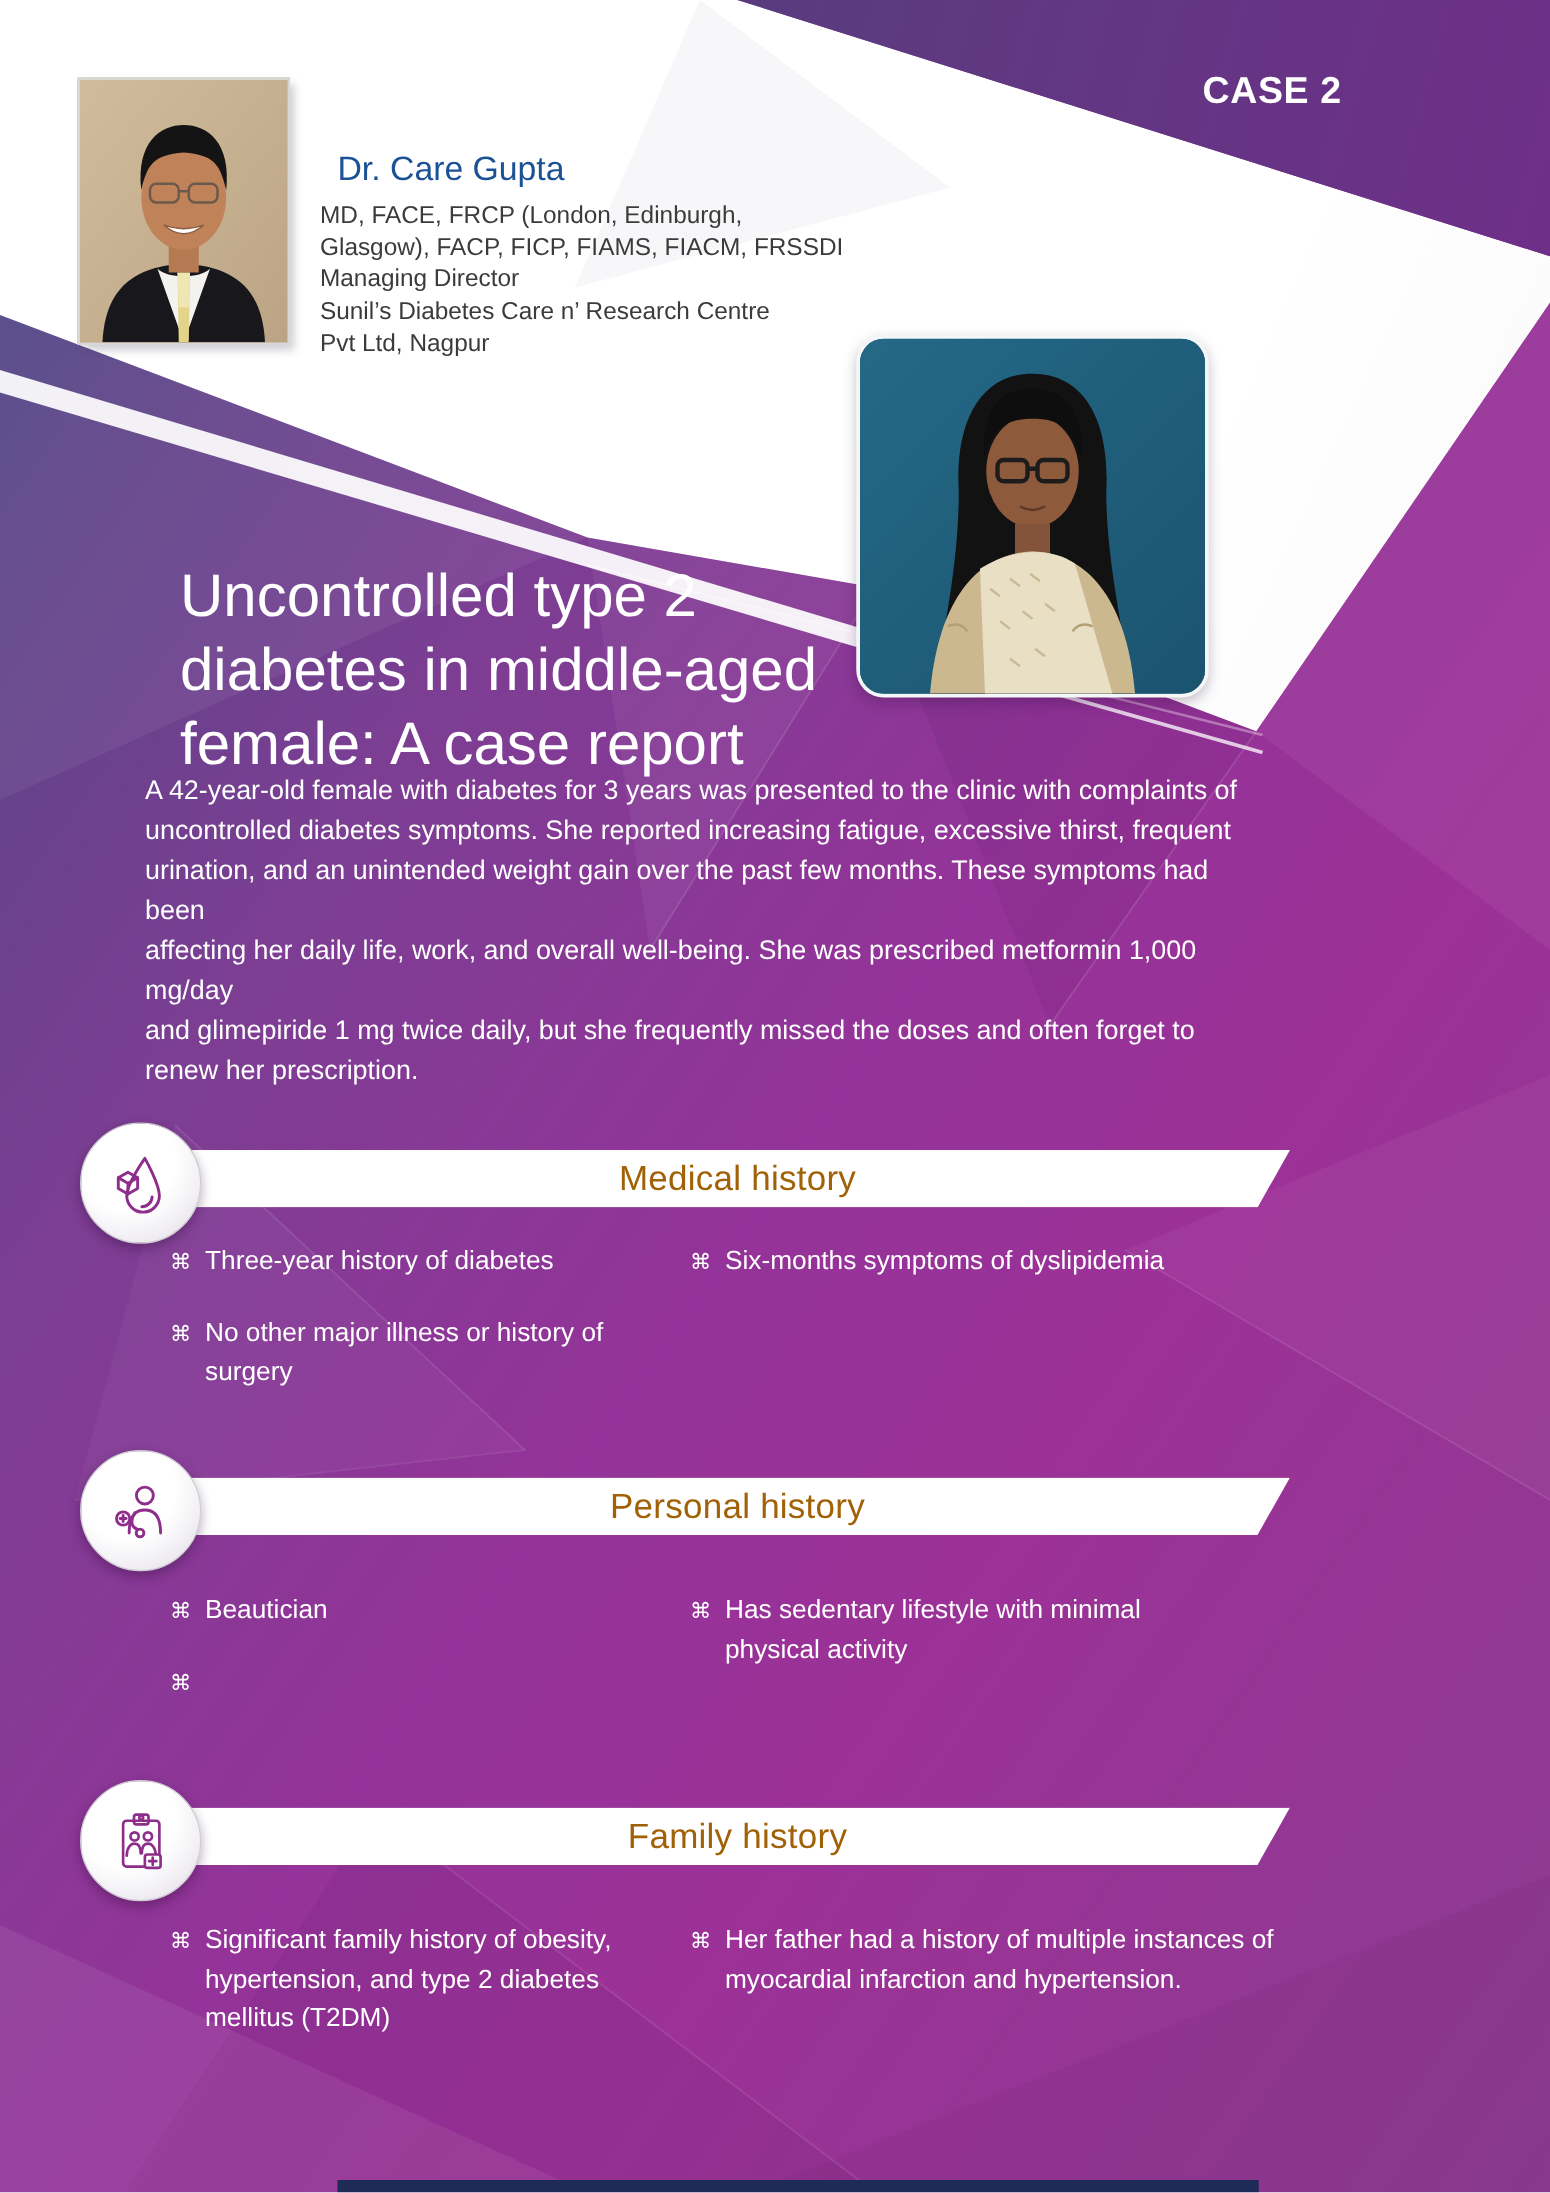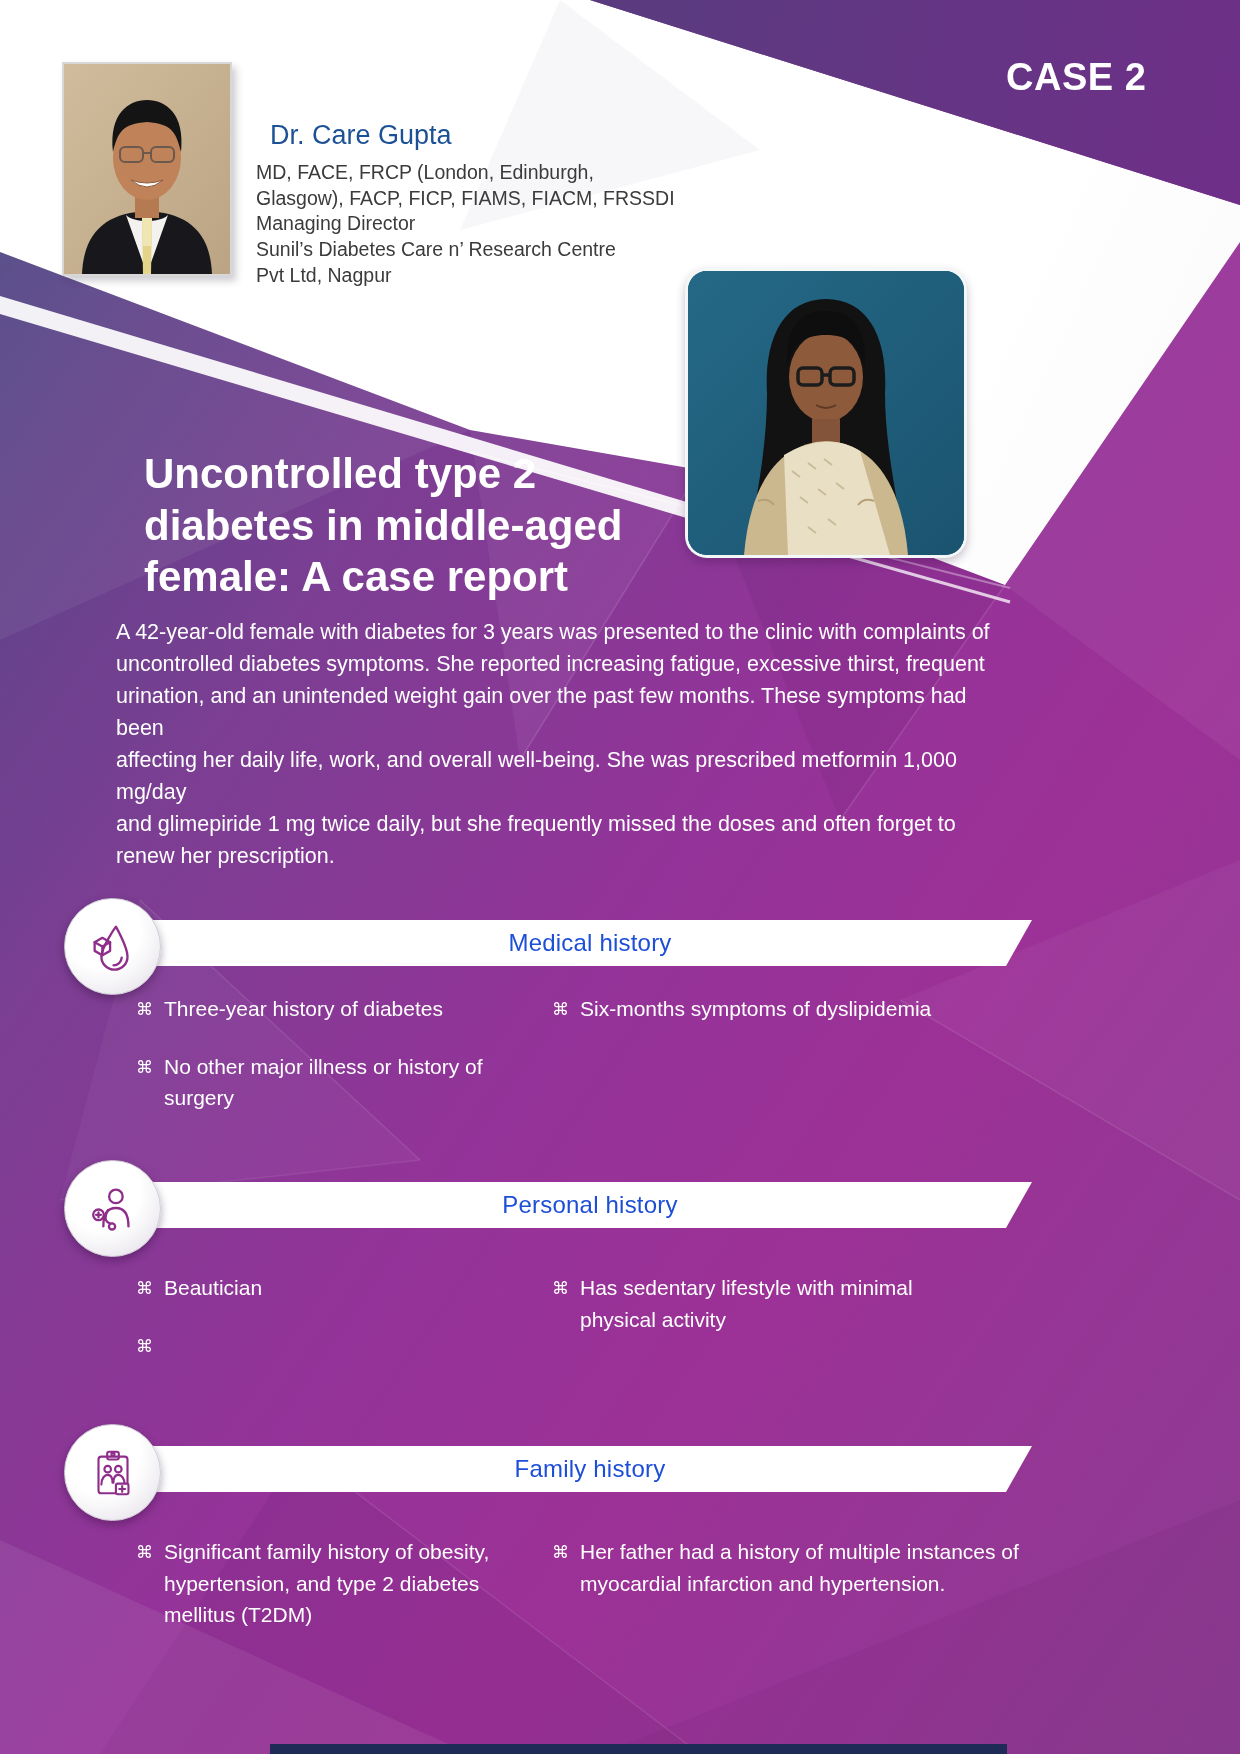--- a/index.html
+++ b/index.html
@@ -14,54 +14,54 @@
     background:linear-gradient(115deg,#ffffff 55%,#f3f0f5 100%);
     clip-path:polygon(0 0,590px 0,1240px 205px,1240px 242px,1005px 585px,700px 470px,470px 430px,0 252px);
   }
   .corner-tri{
     position:absolute;left:0;top:0;width:1240px;height:1754px;
     background:linear-gradient(105deg,#4a4076 0%,#5c3a80 40%,#6e2f88 75%,#7a2f8a 100%);
     clip-path:polygon(590px 0,1240px 0,1240px 205px);
   }
   .case-badge{
     position:absolute;left:962px;top:56px;color:#ffffff;
-    font-size:38px;font-weight:700;letter-spacing:.5px;margin-left:44px;
+    font-size:30px;font-weight:700;letter-spacing:.5px;
   }
   .doctor-photo{
     position:absolute;left:62px;top:62px;width:166px;height:210px;
     border:2px solid #d9d7d5;box-shadow:4px 5px 7px rgba(60,60,80,.25);
     background:#c7b08f;overflow:hidden;
   }
   .doctor-name{position:absolute;left:270px;top:120px;color:#1c5295;font-size:27px;font-weight:500;}
   .doctor-creds{position:absolute;left:256px;top:160px;color:#3b3b3b;font-size:19.5px;line-height:1.32;}
   .pre{white-space:pre-line;}
   .patient-photo{
     position:absolute;left:685px;top:268px;width:276px;height:284px;
     border-radius:22px;overflow:hidden;border:3px solid rgba(255,255,255,.95);
     box-shadow:0 4px 10px rgba(40,10,50,.25);background:#1f5f7d;
   }
   .headline-title{
     position:absolute;left:144px;top:448px;margin:0;color:#ffffff;
-    font-size:42px;font-weight:700;line-height:1.23;
+    font-size:48px;font-weight:400;line-height:1.23;
   }
   .headline-intro{
     position:absolute;left:116px;top:616px;width:892px;margin:0;color:#ffffff;
     font-size:21.5px;line-height:1.49;
   }
   .section{position:absolute;left:0;width:1240px;}
   .sec-medical{top:898px;height:260px;}
   .sec-personal{top:1160px;height:262px;padding-left:12px;}
   .sec-family{top:1424px;height:300px;}
   .banner{
     position:absolute;left:148px;top:22px;width:884px;height:46px;background:#ffffff;
     clip-path:polygon(0 0,100% 0,calc(100% - 26px) 100%,0 100%);
     display:flex;align-items:center;justify-content:center;
     box-shadow:0 2px 5px rgba(50,20,60,.25);
   }
-  .banner-title{color:#1d4ed8;font-size:24px;font-weight:500;letter-spacing:.2px;}
+  .banner-title{color:#a16207;font-size:28px;font-weight:500;letter-spacing:.2px;}
   .icon-circle{
     position:absolute;left:64px;top:0;width:95px;height:95px;border-radius:50%;
     background:radial-gradient(circle at 38% 32%,#ffffff 45%,#f1eff3 70%,#dcd9e0 100%);
     border:1px solid #cfccd4;box-shadow:0 4px 9px rgba(40,10,50,.35);
     display:flex;align-items:center;justify-content:center;
   }
   .bullets{position:absolute;left:0;width:1240px;}
   .sec-medical .bullets{top:95px;}
   .sec-personal .bullets{top:112px;}
   .sec-family .bullets{top:112px;}

